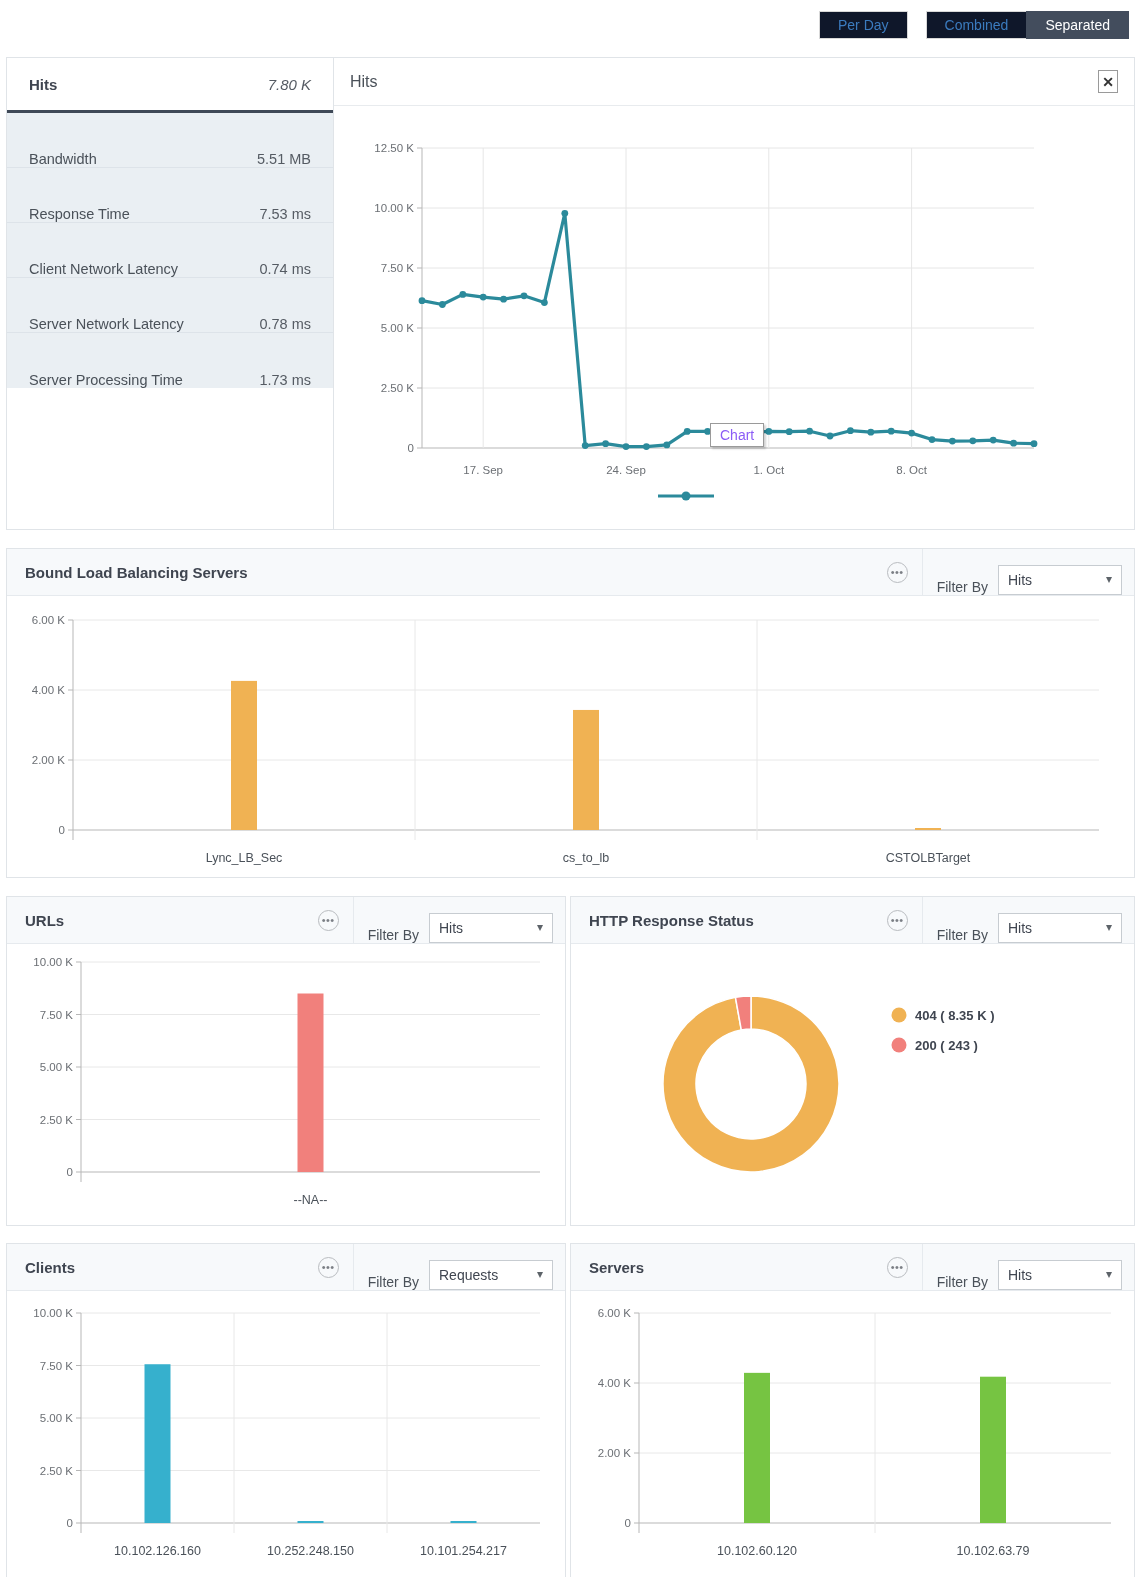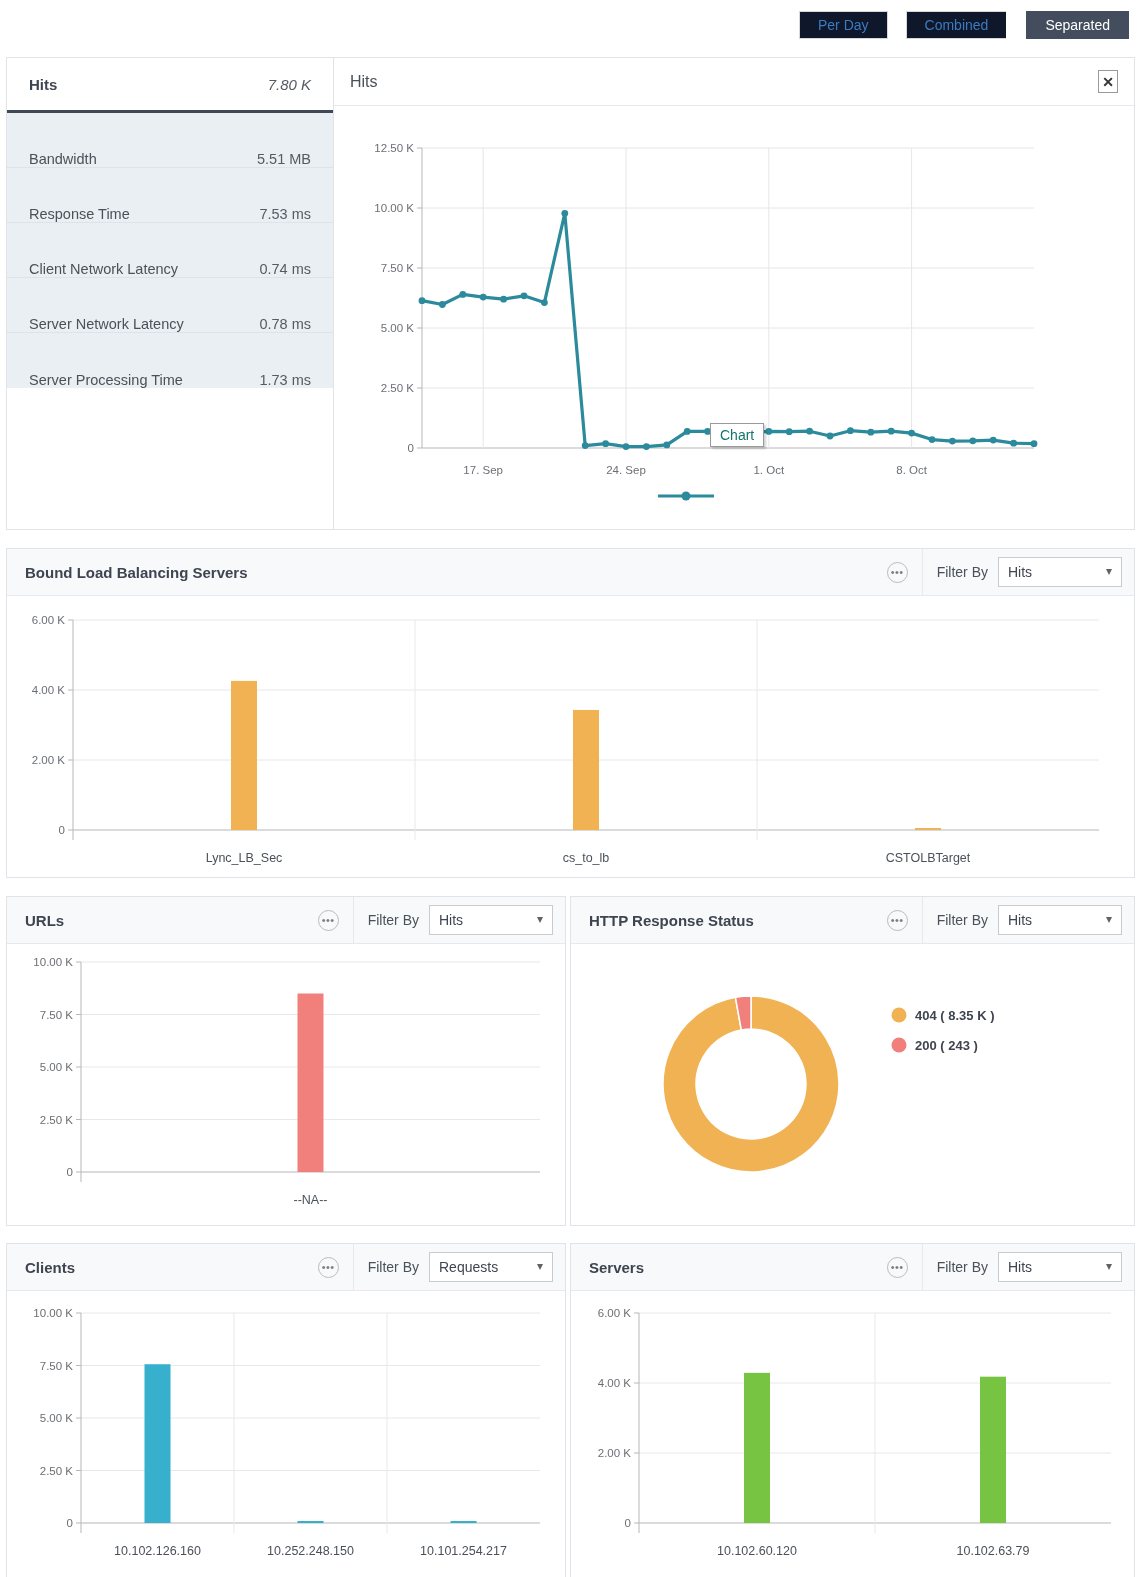--- a/index.html
+++ b/index.html
@@ -19,21 +19,21 @@
     padding-right: 12px;
   }
   .btn {
     height: 28px; padding: 0 18px;
     display:flex; align-items:center; justify-content:center;
     font-size: 14px; color:#3b7bbf;
     background:#0f172a; border:1px solid #d8d8d8;
     cursor: pointer; white-space: nowrap;
   }
   .btn.perday { margin-right: 18px; }
-  .seg { display:flex;gap:20px; }
+  .seg { display:flex; }
   .seg .btn { border-right-width:0; }
   .seg .btn:last-child { border-right-width:1px; }
   .btn.active { background:#434d5d; border-color:#434d5d; color:#ffffff; }
 
   
   .hits-card {
     position:absolute; left:6px; top:57px; width:1129px; height:473px;
     border:1px solid #e0e4e8; background:#ffffff;
     display:flex;
   }
@@ -80,21 +80,21 @@
   }
   .panel-head .ptitle { font-size:15px; font-weight:bold; color:#3f4550; flex:1; }
   .ell-icon {
     width:21px; height:21px; border-radius:50%;
     border:1px solid #b9bcc0; color:#7b7f85;
     display:flex; align-items:center; justify-content:center;
     font-size:11px; letter-spacing:0.5px; cursor:pointer;
     margin-right:14px; line-height:1;
   }
   .filter-grp {
-    display:flex; align-items:center; height:100%;
+    display:flex; align-items:flex-end; height:100%;
     border-left:1px solid #e6eaee; padding:0 12px 0 14px; gap:10px;
   }
   .filter-lbl { font-size:14px; color:#4a5159; }
   .sel {
     position:relative; width:124px; height:30px;
     border:1px solid #c7ccd1; background:#ffffff;
     display:flex; align-items:center; padding-left:9px;
     font-size:14px; color:#3f4550; cursor:pointer;
   }
   .sel .chev {
@@ -104,21 +104,21 @@
   .panel-body { position:relative; width:100%; height:calc(100% - 47px); }
 
   
   .tick { font-family:"Liberation Sans", sans-serif; font-size:11.5px; fill:#6b6f74; }
   .cat  { font-family:"Liberation Sans", sans-serif; font-size:12.5px; fill:#4a5159; }
   .leg  { font-family:"Liberation Sans", sans-serif; font-size:13px; fill:#3f4550; font-weight:bold; }
 
   .tooltip-box {
     position:absolute; border:1px solid #9a9a9a; background:#ffffff;
     box-shadow:2px 2px 2px rgba(0,0,0,0.18);
-    padding:3px 9px; font-size:14px; color:#0f766e;text-align:center;
+    padding:3px 9px; font-size:14px; color:#8b5cf6;text-align:center;
   }
 </style>
 </head>
 <body>
 
 <div class="page">
 
   <div class="topbar">
     <div class="btn perday">Per Day</div>
     <div class="seg">

